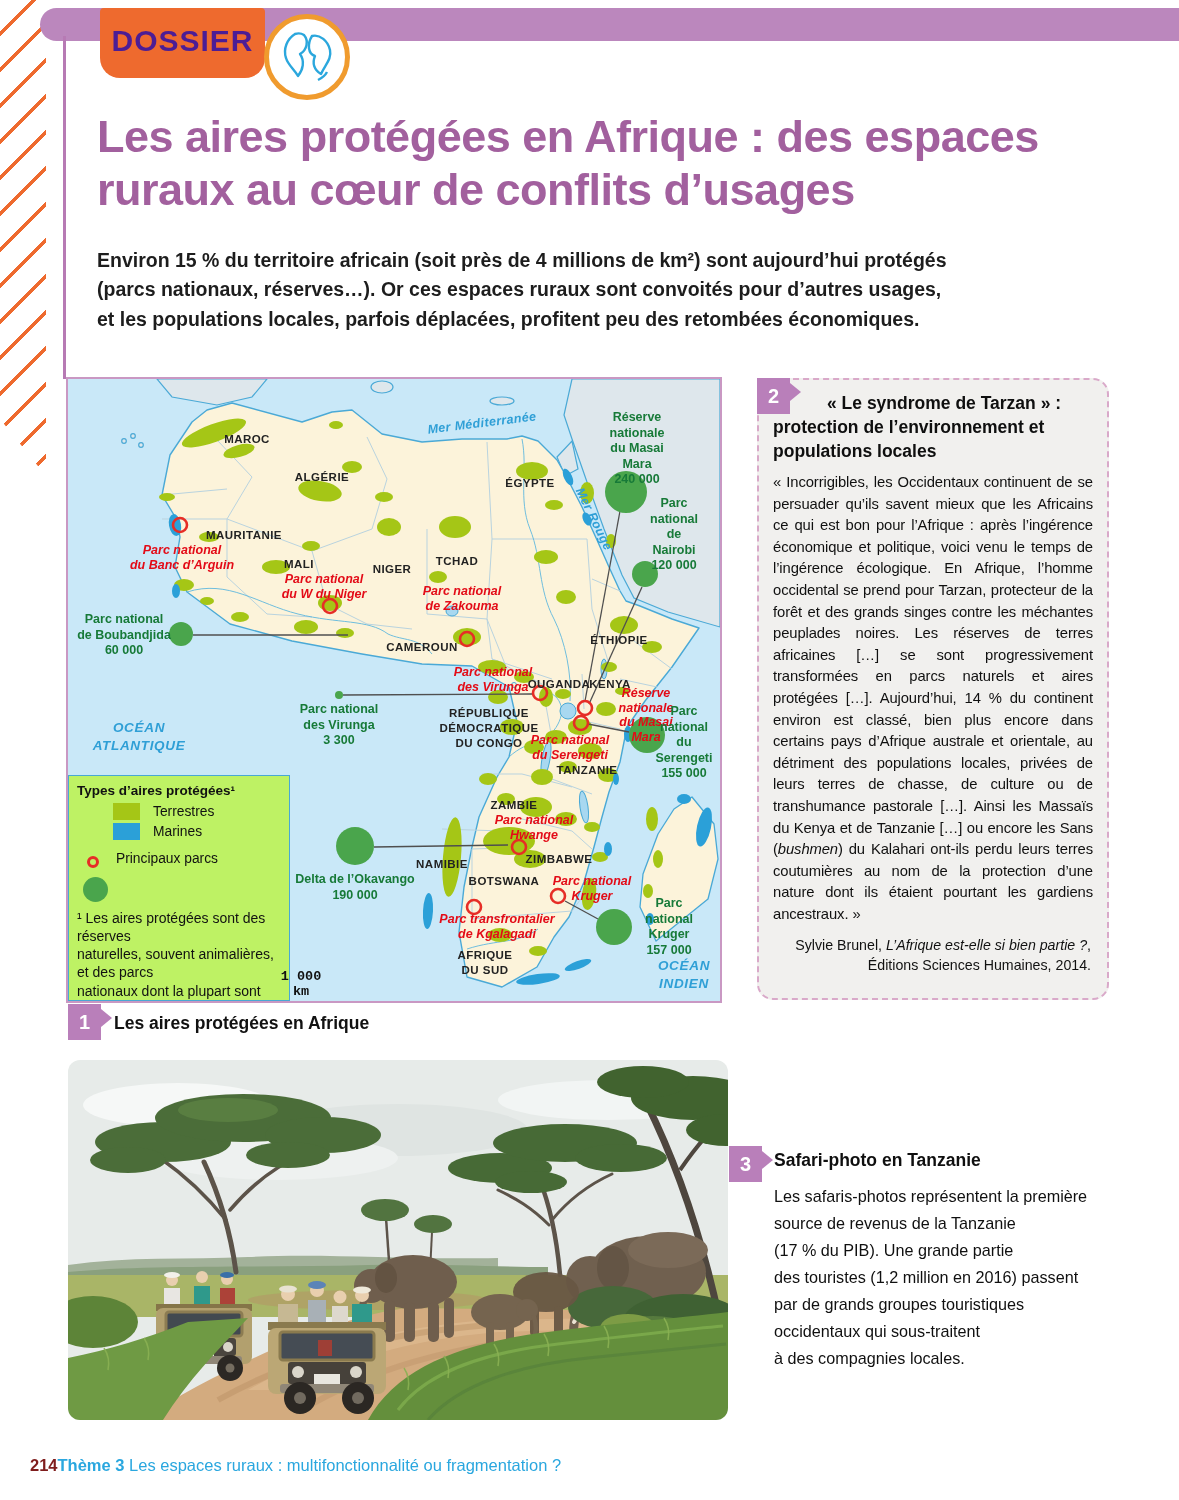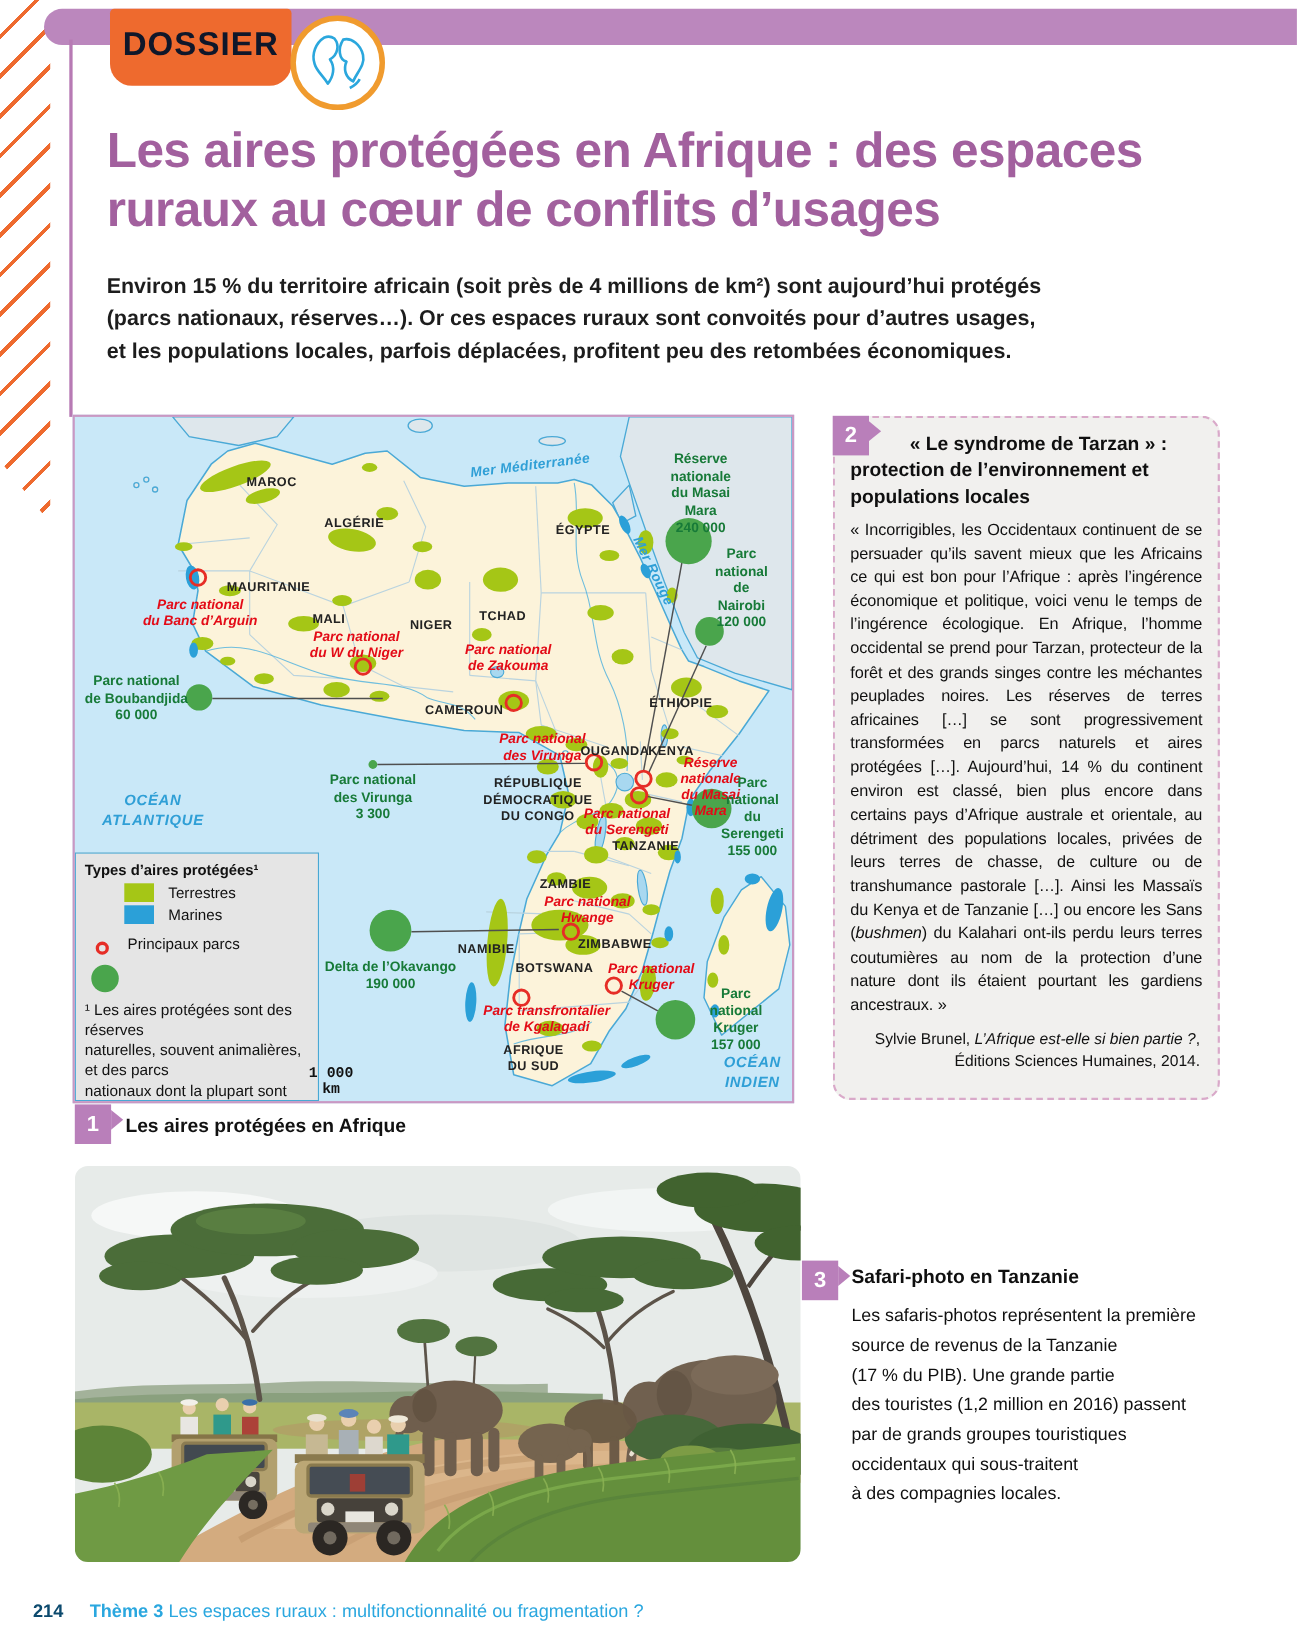--- a/index.html
+++ b/index.html
@@ -8,21 +8,21 @@
           font-family:"Liberation Sans", sans-serif; }
 
   
   .stripes { position:absolute; left:0; top:0; width:46px; height:476px;
     background:repeating-linear-gradient(135deg,#ffffff 0 22px,#ee6a2e 22px 25.5px);
     clip-path:polygon(0 0,100% 0,100% 100%,0 88%); }
   .topband { position:absolute; left:40px; top:8px; width:1139px; height:33px;
     background:#bb87bd; border-radius:17px 0 0 17px; }
   .vline { position:absolute; left:63px; top:36px; width:3px; height:343px; background:#b77ab4; }
   .dossier { position:absolute; left:100px; top:8px; width:165px; height:70px; background:#ee6a2e;
-    border-radius:4px 4px 20px 20px; color:#0f172a; font-weight:bold; font-size:30px; line-height:66px;
+    border-radius:4px 4px 20px 20px; color:#4c1d95; font-weight:bold; font-size:30px; line-height:66px;
     text-align:center; letter-spacing:1px; }
   .globe { position:absolute; left:264px; top:14px; width:86px; height:86px; background:#fff;
     border:5px solid #f09b2e; border-radius:50%; display:flex; align-items:center; justify-content:center; }
 
   .title { position:absolute; left:97px; top:110px; width:1010px; color:#a2609e; font-weight:bold;
     font-size:45px; line-height:1.18; white-space:pre-line; letter-spacing:-.5px; }
   .intro { position:absolute; left:97px; top:246px; width:980px; color:#1d1d1d; font-weight:600;
     font-size:19.5px; line-height:1.5; white-space:pre-line; }
 
   
@@ -31,21 +31,21 @@
   .map-box svg.base { position:absolute; left:0; top:0; }
   .map-label { position:absolute; transform:translate(-50%,-50%); white-space:pre-line; text-align:center; }
   .country  { font-weight:bold; font-size:11.5px; line-height:1.3; color:#222; letter-spacing:.04em; }
   .redpark  { font-weight:bold; font-style:italic; font-size:12.5px; line-height:1.16; color:#e30b17; }
   .greenstat{ font-weight:bold; font-size:12.5px; line-height:1.24; color:#177a38; }
   .sealab   { font-style:italic; font-weight:bold; font-size:12.5px; color:#2f9fd6; letter-spacing:.03em; }
   .oceanlab { font-style:italic; font-weight:bold; font-size:13.5px; line-height:1.35; color:#2f9fd6; letter-spacing:.05em; }
   .rot-med  { transform:translate(-50%,-50%) rotate(-7deg); }
   .rot-rouge{ transform:translate(-50%,-50%) rotate(64deg); }
 
-  .legend { position:absolute; left:0px; top:396px; width:222px; height:226px; background:#e5e5e5;
+  .legend { position:absolute; left:0px; top:396px; width:222px; height:226px; background:#bef264;
     border:1.5px solid #49a8d4; padding:7px 8px 4px 8px; }
   .lg-title { font-weight:bold; font-size:13.5px; color:#111; margin-bottom:5px; }
   .lg-row { display:flex; align-items:center; margin:2px 0 2px 36px; }
   .lg-row2 { display:flex; align-items:flex-end; margin:7px 0 0 6px; }
   .lg-sw { width:27px; height:17px; margin-right:13px; flex:0 0 auto; }
   .lg-ring { width:12px; height:12px; border:3px solid #e62d26; border-radius:50%; margin:2px 17px 0 4px; flex:0 0 auto; }
   .lg-dot { width:25px; height:25px; background:#4aa54c; border-radius:50%; margin:2px 11px 0 0; flex:0 0 auto; }
   .lg-lab { font-size:13.8px; color:#111; line-height:1.3; white-space:pre-line; }
   .lg-note { font-size:14px; color:#111; line-height:1.3; margin-top:7px; white-space:pre-line; }
   .lg-src { font-size:11.3px; color:#111; margin-top:8px; }
@@ -73,21 +73,21 @@
   .photo { position:absolute; left:68px; top:1060px; width:660px; height:360px; border-radius:12px;
     overflow:hidden; }
 
   
   .d3-title { position:absolute; left:774px; top:1150px; font-weight:bold; font-size:17.5px; color:#0f0f0f; }
   .d3-body { position:absolute; left:774px; top:1183px; width:360px; font-size:16.2px; line-height:27px;
     color:#101010; white-space:pre-line; }
 
   
   .footer { position:absolute; left:30px; top:1456px; font-size:16.5px; }
-  .pg { color:#0c4a6e; font-weight:bold; margin-right:24px; }
+  .pg { color:#7f1d1d; font-weight:bold; }
   .theme { color:#2aa7df; font-weight:bold; }
   .ftext { color:#2aa7df; }
 </style>
 </head>
 <body>
 
 <div class="page">
 
   <div class="stripes"></div>
   <div class="topband"></div>

